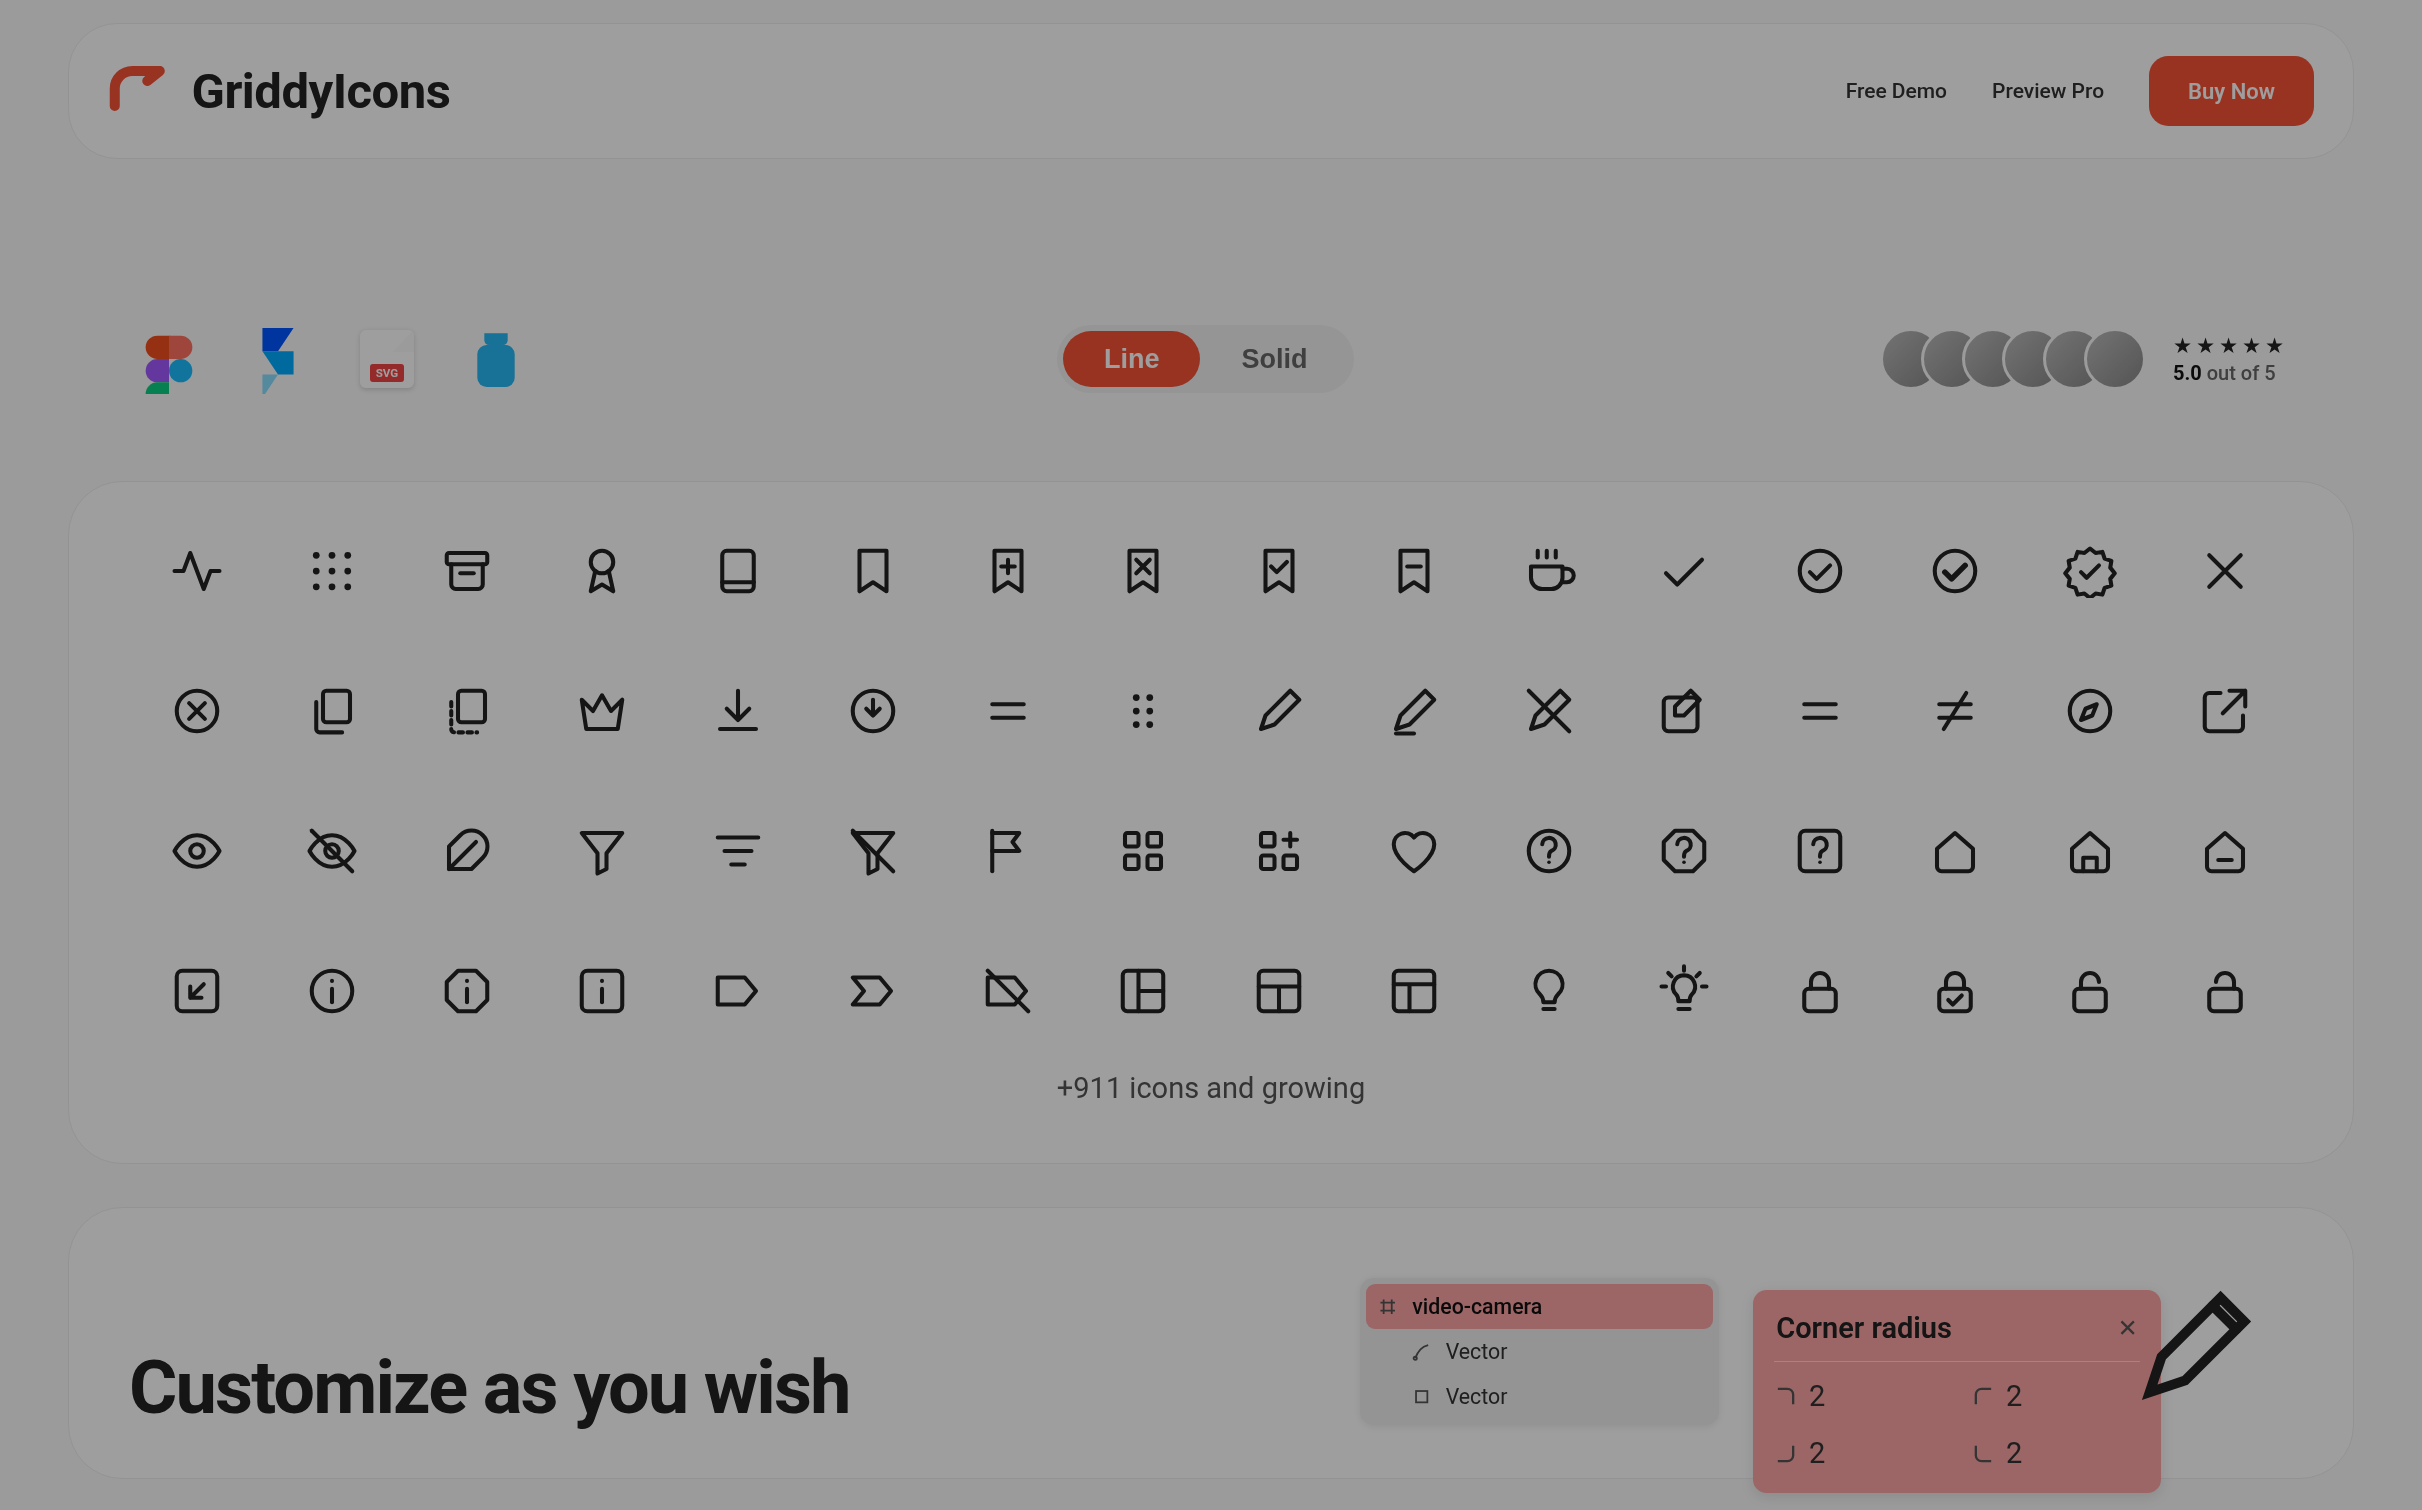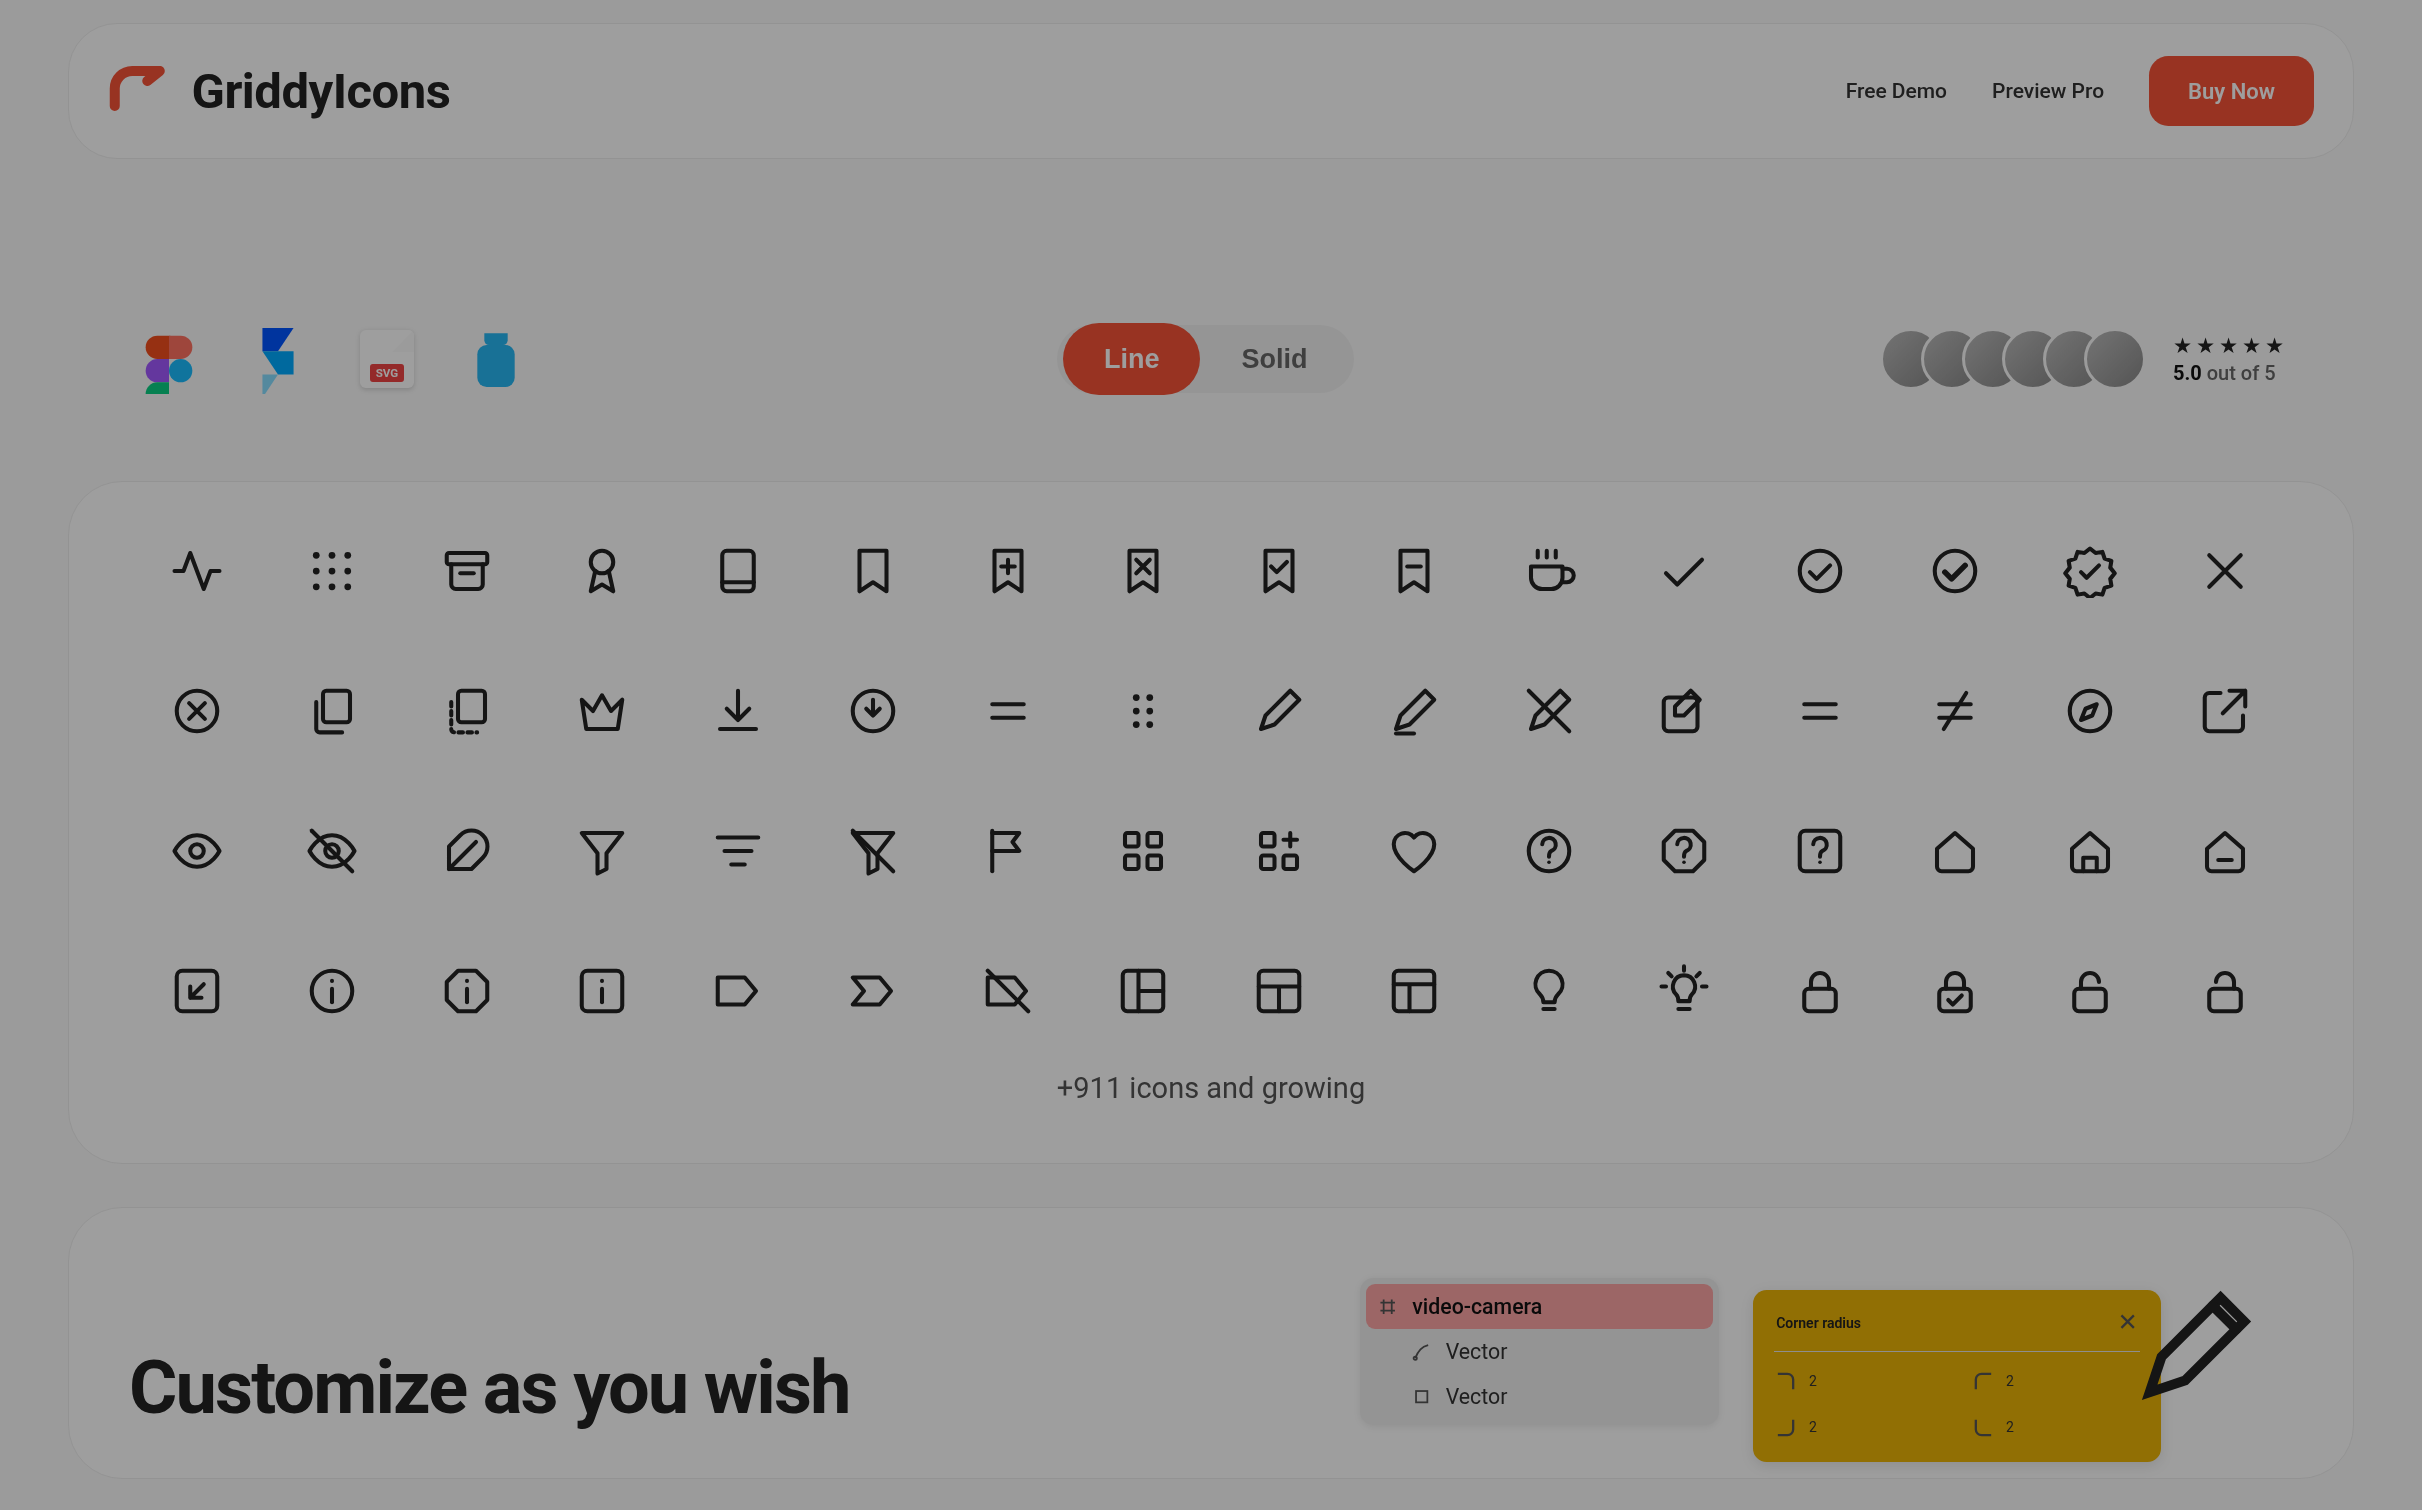--- a/index.html
+++ b/index.html
@@ -75,21 +75,21 @@
   }
 
 
   .segmented {
     display: inline-flex; align-items: center;
     background: #f1f1f1; border-radius: 969px; padding: 5.8px;
     height: 68px;
   }
   .segmented button {
     border: none; background: transparent; cursor: pointer;
-    height: 72px; padding: 0 41px;
+    height: 56px; padding: 0 41px;
     font-size: 27px; font-weight: 600; color: #666;
     border-radius: 969px;
   }
   .segmented button.active { background: #f55338; color: #fff; }
 
   .rating-block { display:flex; align-items:center; gap:19.4px; }
   .avatars { display:flex; }
   .avatars .av {
     width:62px; height:62px; border-radius:50%;
     background: linear-gradient(135deg,#bbb,#888);
@@ -151,24 +151,24 @@
   .layers-row.sel { background:#fca5a5;border-radius:9px; }
   .layers-row.child { padding-left:45px; }
   .layers-row .ic { width:21.3px; height:21.3px; display:inline-flex; align-items:center; justify-content:center; }
   .layers-row .ic svg { width:19.4px; height:19.4px; stroke:#555; fill:none; stroke-width:2.2; }
   .layers-row .name { color:#333; }
   .layers-row.sel .name { color:#111; font-weight:500; }
 
   
   .radius-pop {
     position:absolute; left:1684px; top:82px;
-    width:408px; background:#eab308; border-radius:13.6px;
+    width:408px; background:#fca5a5; border-radius:13.6px;
     box-shadow:0 3.9px 13.6px rgba(0,0,0,.1);
     padding:15.5px 21.3px 23px 21.3px;
-    font-size:14px;
+    font-size:29px;
   }
   .radius-pop .hdr{
     display:flex; align-items:center; justify-content:space-between;
     padding:5.8px 1.9px 15.5px 1.9px; border-bottom:1px solid #e6e6e6;
     font-weight:600; color:#222;
   }
   .radius-pop .hdr .x svg{ width:21.3px; height:21.3px; stroke:#555; fill:none; stroke-width:2.6; }
   .radius-grid {
     display:grid; grid-template-columns:1fr 1fr; gap:23px 29px;
     padding-top:17.5px;

